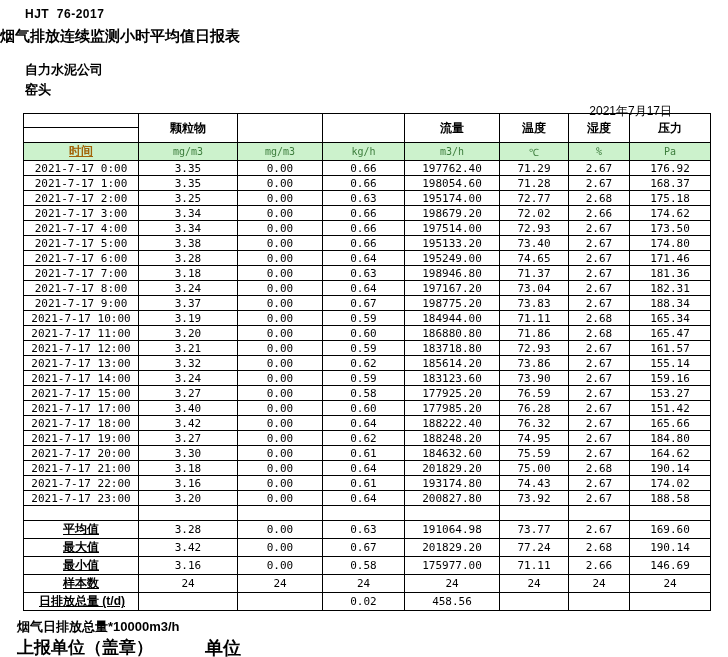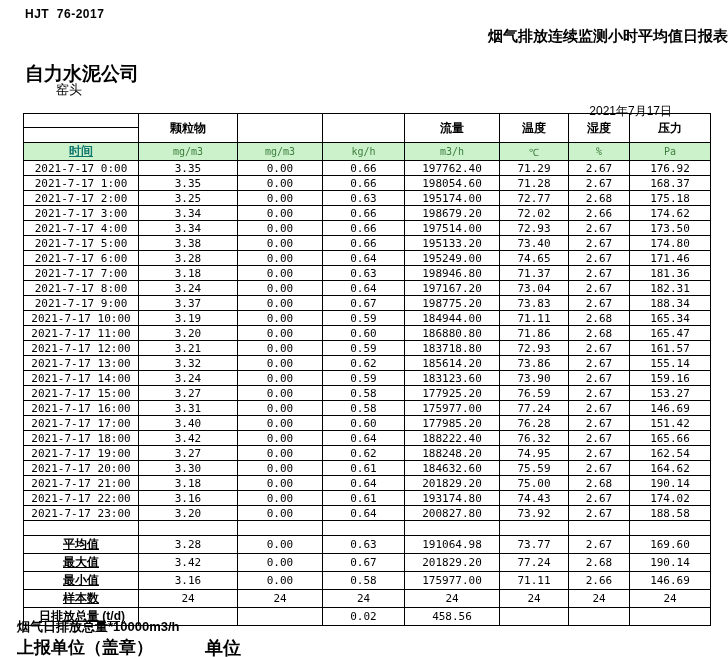--- a/index.html
+++ b/index.html
@@ -6,42 +6,42 @@
   html,body { margin:0; padding:0; }
   body {
     width:728px; height:657px; background:#ffffff; color:#000;
     font-family:"Liberation Sans", sans-serif; position:relative; overflow:hidden;
   }
   .code {
     position:absolute; left:25px; top:7px; font-weight:bold; font-size:12px;
     white-space:pre; letter-spacing:0.5px;text-align:center;
   }
   .title {
-    position:absolute; left:0; top:27px; width:100%; text-align:right;
+    position:absolute; left:0; top:27px; width:100%; text-align:left;
     font-weight:bold; font-size:15px;
   }
-  .company { position:absolute; left:25px; top:61px; font-weight:bold; font-size:19px; }
-  .station { position:absolute; left:25px; top:81px; font-weight:normal; font-size:13px;margin-left:31px; }
+  .company { position:absolute; left:25px; top:61px; font-weight:bold; font-size:13px; }
+  .station { position:absolute; left:25px; top:81px; font-weight:bold; font-size:13px; }
   .report-date { position:absolute; right:56px; top:63px; font-size:12px;margin-top:40px; }
 
   table.report {
     position:absolute; left:23px; top:113px; width:687px;
     border-collapse:collapse; table-layout:fixed;
   }
   table.report td {
     border:1px solid #000; padding:0; text-align:center; vertical-align:middle;
     height:15px; overflow:hidden; white-space:nowrap;
   }
   tr.group-row td { height:29px; font-weight:bold; font-size:12px; }
   td.split-cell { padding:0; }
   td.split-cell .half-top { height:14px; border-bottom:1px solid #000; }
   td.split-cell .half-bottom { height:14px; }
   tr.unit-row td { background:#ccf2cc; }
   .time-head {
-    font-weight:bold; font-size:12px; text-decoration:underline; color:#0f766e;
+    font-weight:bold; font-size:12px; text-decoration:underline; color:#a16207;
   }
   .unit-cell {
     font-family:"DejaVu Sans Mono", monospace; font-size:10px; color:#3c7d3c;
   }
   .mono { font-family:"DejaVu Sans Mono", monospace; font-size:11px; }
   .sum-label { font-weight:bold; font-size:12px; text-decoration:underline; }
   .total-label { text-align:left; padding-left:2px !important; }
   tr.empty-row td { height:15px; }
 
   .foot-note { position:absolute; left:17px; top:618px; font-weight:bold; font-size:13px; }
@@ -248,30 +248,20 @@
         <td class="mono">2021-7-17 15:00</td>
         <td class="mono">3.27</td>
         <td class="mono">0.00</td>
         <td class="mono">0.58</td>
         <td class="mono">177925.20</td>
         <td class="mono">76.59</td>
         <td class="mono">2.67</td>
         <td class="mono">153.27</td>
       </tr>
       <tr>
-        <td class="mono">2021-7-17 16:00</td>
-        <td class="mono">3.31</td>
-        <td class="mono">0.00</td>
-        <td class="mono">0.58</td>
-        <td class="mono">175977.00</td>
-        <td class="mono">77.24</td>
-        <td class="mono">2.67</td>
-        <td class="mono">146.69</td>
-      </tr>
-      <tr>
         <td class="mono">2021-7-17 17:00</td>
         <td class="mono">3.40</td>
         <td class="mono">0.00</td>
         <td class="mono">0.60</td>
         <td class="mono">177985.20</td>
         <td class="mono">76.28</td>
         <td class="mono">2.67</td>
         <td class="mono">151.42</td>
       </tr>
       <tr>
@@ -285,21 +275,21 @@
         <td class="mono">165.66</td>
       </tr>
       <tr>
         <td class="mono">2021-7-17 19:00</td>
         <td class="mono">3.27</td>
         <td class="mono">0.00</td>
         <td class="mono">0.62</td>
         <td class="mono">188248.20</td>
         <td class="mono">74.95</td>
         <td class="mono">2.67</td>
-        <td class="mono">162.54</td>
+        <td class="mono">184.80</td>
       </tr>
       <tr>
         <td class="mono">2021-7-17 20:00</td>
         <td class="mono">3.30</td>
         <td class="mono">0.00</td>
         <td class="mono">0.61</td>
         <td class="mono">184632.60</td>
         <td class="mono">75.59</td>
         <td class="mono">2.67</td>
         <td class="mono">164.62</td>

